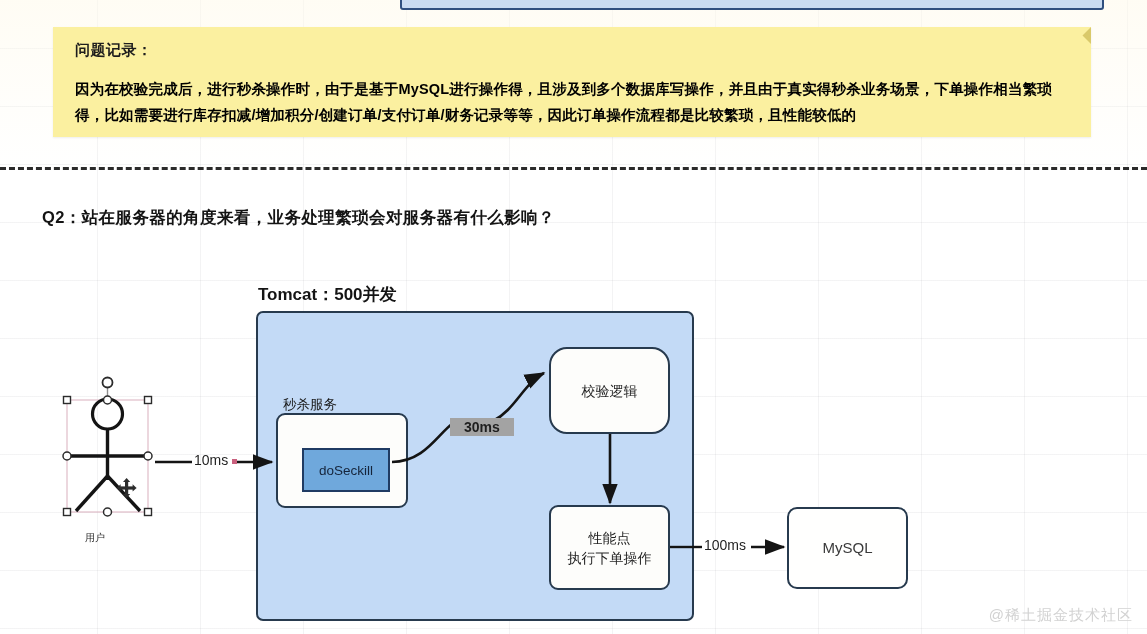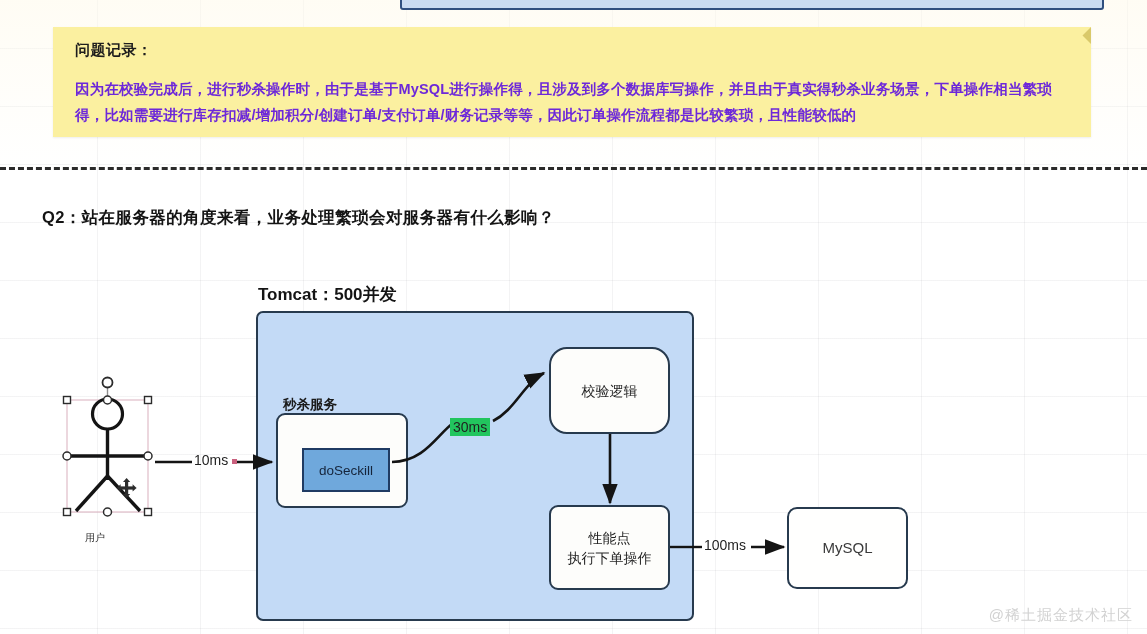--- a/index.html
+++ b/index.html
@@ -81,21 +81,21 @@
     font-weight: bold;
     letter-spacing: 0.5px;
     color: #1d1d1d;
     margin: 0 0 16px 0;
   }
   .note-body {
     font-size: 14.5px;
     font-weight: bold;
     line-height: 26px;
     letter-spacing: 0.2px;
-    color: #6d28d9;
+    color: #000000;
     margin: 0;
   }
 
   
   .divider {
     position: absolute;
     left: 0;
     top: 167px;
     width: 1147px;
     height: 0;
@@ -141,21 +141,21 @@
     border: 2.5px solid #273a4e;
     border-radius: 7px;
     box-sizing: border-box;
   }
 
   .svc-label {
     position: absolute;
     left: 283px;
     top: 396px;
     font-size: 13.5px;
-    font-weight: bold;
+    font-weight: normal;
     color: #1a1a1a;
     white-space: nowrap;
   }
 
   .node {
     position: absolute;
     background: #fdfdfb;
     border: 2.5px solid #273a4e;
     border-radius: 9px;
     box-sizing: border-box;
@@ -191,21 +191,21 @@
   }
 
   
   .edge-label {
     position: absolute;
     font-size: 14px;
     color: #1f1f1f;
     white-space: nowrap;
   }
   .lbl-10ms  { left: 194px; top: 452px; }
-  .lbl-30ms  { left: 450px; top: 418px; background:#22c55e; padding:1px 3px; }
+  .lbl-30ms  { left: 450px; top: 418px; background:#a3a3a3; padding:1px 14px;font-weight:bold; }
   .lbl-100ms { left: 704px; top: 537px; }
 
   
   .figure-wrap {
     position: absolute;
     left: 60px;
     top: 375px;
     width: 95px;
     height: 150px;
   }

